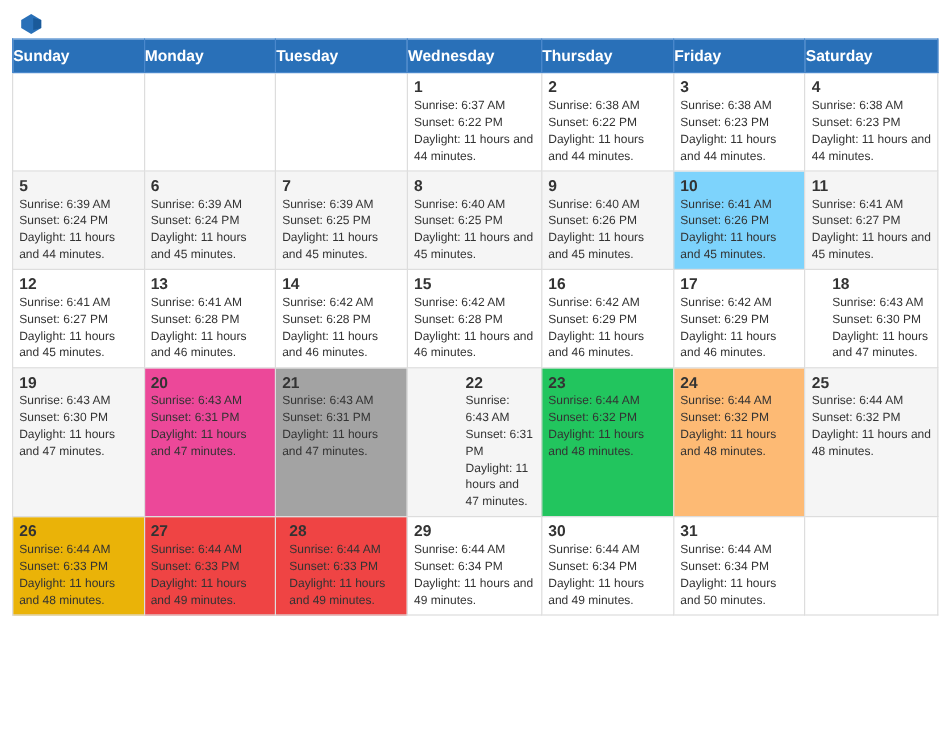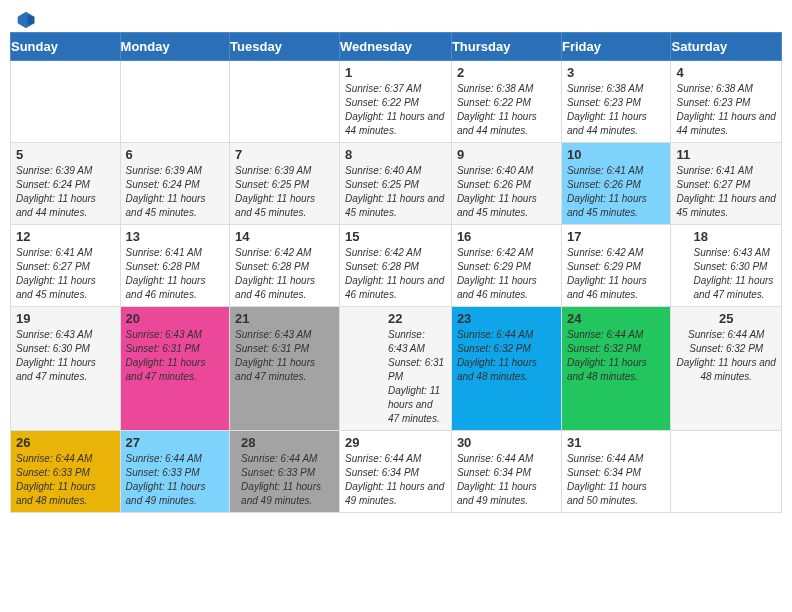--- a/index.html
+++ b/index.html
@@ -85,21 +85,20 @@
     }
     .day-number {
       font-size: 13px;
       font-weight: bold;
       margin-bottom: 2px;
     }
     .day-info {
       font-size: 10px;
       color: #333;
       line-height: 1.4;
-      font-style: italic;
     }
     .empty-cell {
       background: #fff !important;
     }
   </style>
 </head>
 <body>
 
 <div class="header">
   <div class="logo">
@@ -222,43 +221,43 @@
         <div class="day-info">Sunrise: 6:43 AM<br>Sunset: 6:31 PM<br>Daylight: 11 hours and 47 minutes.</div>
         </td>
         <td style="background: #a3a3a3;">
           <div class="day-number">21</div>
         <div class="day-info">Sunrise: 6:43 AM<br>Sunset: 6:31 PM<br>Daylight: 11 hours and 47 minutes.</div>
         </td>
         <td style="background: rgb(245, 245, 245); padding-left: 48px;">
           <div class="day-number">22</div>
         <div class="day-info">Sunrise: 6:43 AM<br>Sunset: 6:31 PM<br>Daylight: 11 hours and 47 minutes.</div>
         </td>
-        <td style="background: #0ea5e9; margin-left: 36px;">
+        <td style="background: #22c55e; margin-left: 36px;">
           <div class="day-number">23</div>
         <div class="day-info">Sunrise: 6:44 AM<br>Sunset: 6:32 PM<br>Daylight: 11 hours and 48 minutes.</div>
         </td>
-        <td style="background: #22c55e;">
+        <td style="background: #fdba74;">
           <div class="day-number">24</div>
         <div class="day-info">Sunrise: 6:44 AM<br>Sunset: 6:32 PM<br>Daylight: 11 hours and 48 minutes.</div>
         </td>
-        <td style="background: rgb(245, 245, 245); text-align: center;">
+        <td style="background: rgb(245, 245, 245);">
           <div class="day-number">25</div>
         <div class="day-info">Sunrise: 6:44 AM<br>Sunset: 6:32 PM<br>Daylight: 11 hours and 48 minutes.</div>
         </td>
       </tr>
       <tr>
         <td style="background: #eab308;">
           <div class="day-number">26</div>
         <div class="day-info">Sunrise: 6:44 AM<br>Sunset: 6:33 PM<br>Daylight: 11 hours and 48 minutes.</div>
         </td>
-        <td style="background: #7dd3fc;">
+        <td style="background: #ef4444;">
           <div class="day-number">27</div>
         <div class="day-info">Sunrise: 6:44 AM<br>Sunset: 6:33 PM<br>Daylight: 11 hours and 49 minutes.</div>
         </td>
-        <td style="background: #a3a3a3; padding-left: 11px;">
+        <td style="background: #ef4444; padding-left: 11px;">
           <div class="day-number">28</div>
         <div class="day-info">Sunrise: 6:44 AM<br>Sunset: 6:33 PM<br>Daylight: 11 hours and 49 minutes.</div>
         </td>
         <td style="background: rgb(255, 255, 255);">
           <div class="day-number">29</div>
         <div class="day-info">Sunrise: 6:44 AM<br>Sunset: 6:34 PM<br>Daylight: 11 hours and 49 minutes.</div>
         </td>
         <td style="background: rgb(255, 255, 255);">
           <div class="day-number">30</div>
         <div class="day-info">Sunrise: 6:44 AM<br>Sunset: 6:34 PM<br>Daylight: 11 hours and 49 minutes.</div>

